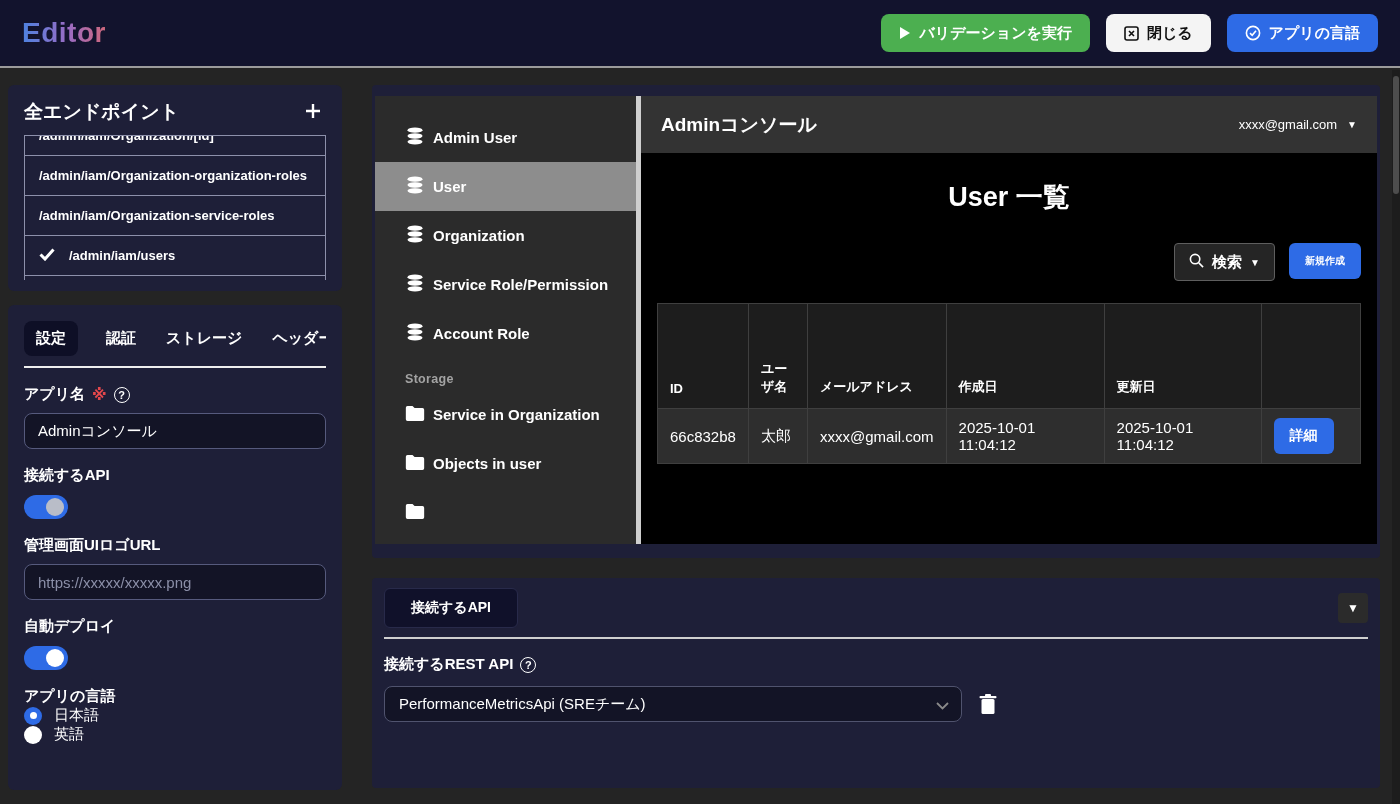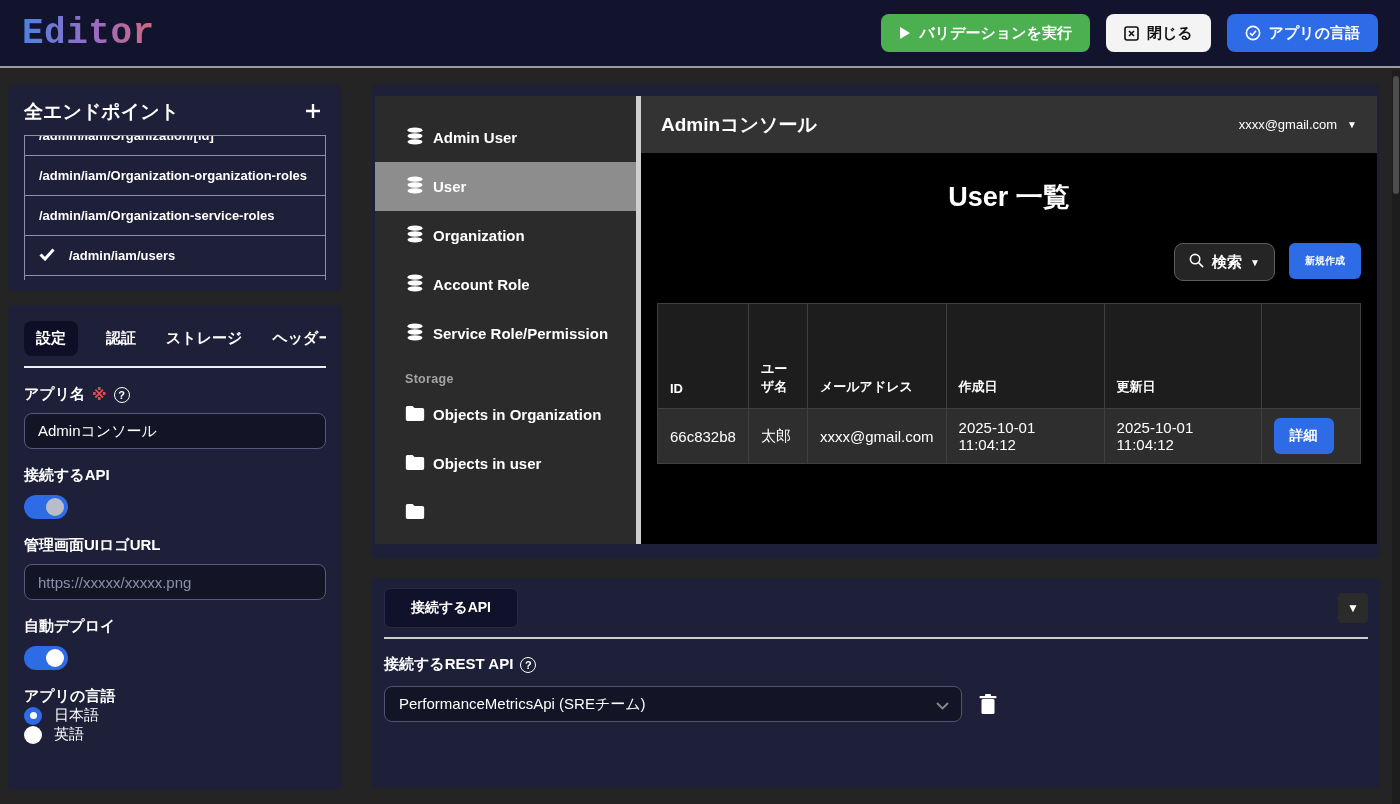--- a/index.html
+++ b/index.html
@@ -2,23 +2,23 @@
 <html><head>
 <meta charset="utf-8">
 <style>
   * { margin:0; padding:0; box-sizing:border-box; font-family:"Liberation Sans","DejaVu Sans",sans-serif; }
   html,body { width:1400px; height:804px; overflow:hidden; }
   body { background:#242424; color:#fff; }
 
   
   .topbar { height:68px; background:#12132d; border-bottom:2px solid #9b9b9b;
             display:flex; align-items:center; padding:0 22px; }
-  .logo { font-size:36px; font-weight:800; letter-spacing:.5px;
+  .logo { font-size:28px; font-weight:800; letter-spacing:.5px;
           background:linear-gradient(90deg,#4d82e0 0%,#9a6cc4 55%,#d0687c 100%);
-          -webkit-background-clip:text; background-clip:text; color:transparent;font-family:Liberation Mono, monospace; }
+          -webkit-background-clip:text; background-clip:text; color:transparent; }
   .topbar .spacer { flex:1; }
   .tbtn { display:flex; align-items:center; gap:8px; height:38px; border:none; cursor:pointer;
           border-radius:8px; padding:0 18px; font-size:15px; font-weight:700; }
   .tbtn svg { display:block; }
   .btn-green { background:#4caf50; color:#fff; margin-right:16px; }
   .btn-white { background:#f4f4f4; color:#111; margin-right:16px; }
   .btn-blue  { background:#2e6be6; color:#fff; }
 
   
   .layout { display:flex; padding:17px 20px 0 8px; gap:30px; }
@@ -75,21 +75,21 @@
 
   .console { flex:1; background:#000; display:flex; flex-direction:column; overflow:hidden; }
   .chead { height:57px; flex:none; background:#333; display:flex; align-items:center; padding:0 20px; }
   .chead-title { font-size:19px; font-weight:700; flex:1; }
   .account { font-size:13px; display:flex; align-items:center; gap:10px; cursor:pointer; }
   .caret { font-size:10px; }
   .cbody { padding:0 16px; flex:1; }
   .page-title { text-align:center; font-size:27px; font-weight:700; margin-top:26px; }
   .actions { display:flex; justify-content:flex-end; gap:14px; margin-top:28px; }
   .search-btn { display:flex; align-items:center; gap:8px; background:#252525; border:1px solid #5e5e5e;
-                border-radius:9px; color:#fff; padding:0 14px; height:38px; font-size:15px; font-weight:600; cursor:pointer; }
+                border-radius:4px; color:#fff; padding:0 14px; height:38px; font-size:15px; font-weight:600; cursor:pointer; }
   .create-btn { background:#2e6be6; border:none; border-radius:6px; color:#fff; padding:0 16px;
                 height:36px; font-size:10px; font-weight:700; cursor:pointer; }
   table.utable { width:100%; border-collapse:collapse; margin-top:22px; }
   .utable th, .utable td { border:1px solid #3f3f3f; text-align:left; }
   .utable th { background:#1d1d1d; height:105px; vertical-align:bottom; padding:12px; font-size:13px; font-weight:700; }
   .utable td { background:#2e2e2e; padding:9px 12px; font-size:15px; }
   .col-id{width:91px;} .col-name{width:59px;} .col-mail{width:135px;} .col-created{width:158px;} .col-updated{width:157px;}
   .detail-btn { background:#2e6be6; color:#fff; border:none; border-radius:6px; padding:9px 16px;
                 font-size:14px; font-weight:600; cursor:pointer; }
   .pager { display:flex; justify-content:flex-end; gap:14px; margin-top:32px; }
@@ -279,43 +279,43 @@
             <span>Organization</span>
           </div>
           <div class="pnav-item">
             <span>
               <svg width="20" height="20" viewBox="0 0 24 24">
                   <ellipse cx="12" cy="5" rx="9" ry="3.2" fill="#fff"></ellipse>
                   <ellipse cx="12" cy="12" rx="9" ry="3.2" fill="#fff"></ellipse>
                   <ellipse cx="12" cy="19" rx="9" ry="3.2" fill="#fff"></ellipse>
                 </svg>
             </span>
-            <span>Account Role</span>
+            <span>Service Role/Permission</span>
           </div>
           <div class="pnav-item">
             <span>
               <svg width="20" height="20" viewBox="0 0 24 24">
                   <ellipse cx="12" cy="5" rx="9" ry="3.2" fill="#fff"></ellipse>
                   <ellipse cx="12" cy="12" rx="9" ry="3.2" fill="#fff"></ellipse>
                   <ellipse cx="12" cy="19" rx="9" ry="3.2" fill="#fff"></ellipse>
                 </svg>
             </span>
-            <span>Service Role/Permission</span>
+            <span>Account Role</span>
           </div>
 
           <div class="sec-gap"></div>
           <div class="sec-label">Storage</div>
 
           <div class="pnav-item">
             <span>
               <svg width="20" height="17" viewBox="0 0 24 20">
                   <path d="M1 3 q0-2 2-2 h6 l2.5 2.5 H21 q2 0 2 2 V17 q0 2-2 2 H3 q-2 0-2-2 Z" fill="#fff"></path>
                 </svg>
             </span>
-            <span>Objects in Organization</span>
+            <span>Service in Organization</span>
           </div>
           <div class="pnav-item">
             <span>
               <svg width="20" height="17" viewBox="0 0 24 20">
                   <path d="M1 3 q0-2 2-2 h6 l2.5 2.5 H21 q2 0 2 2 V17 q0 2-2 2 H3 q-2 0-2-2 Z" fill="#fff"></path>
                 </svg>
             </span>
             <span>Objects in user</span>
           </div>
           <div class="pnav-item">

